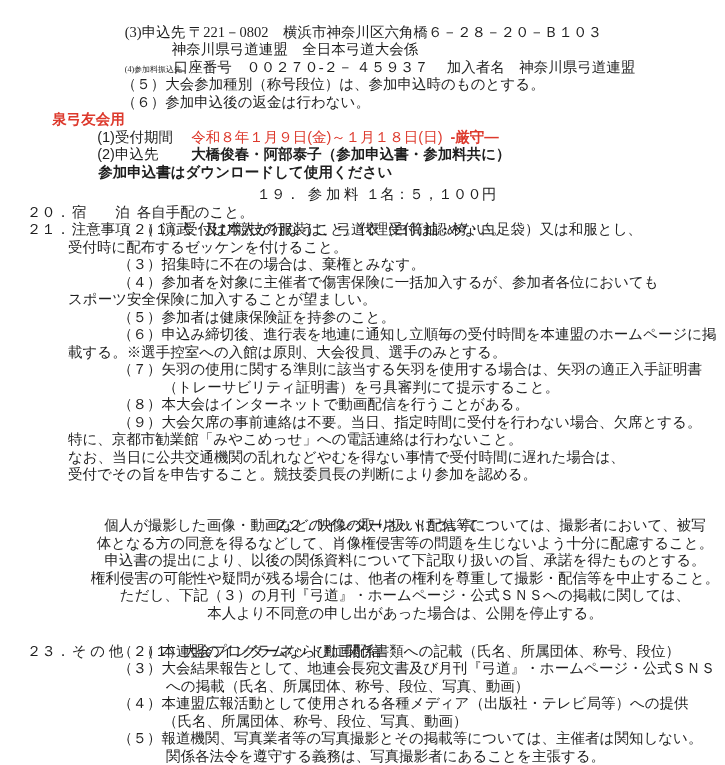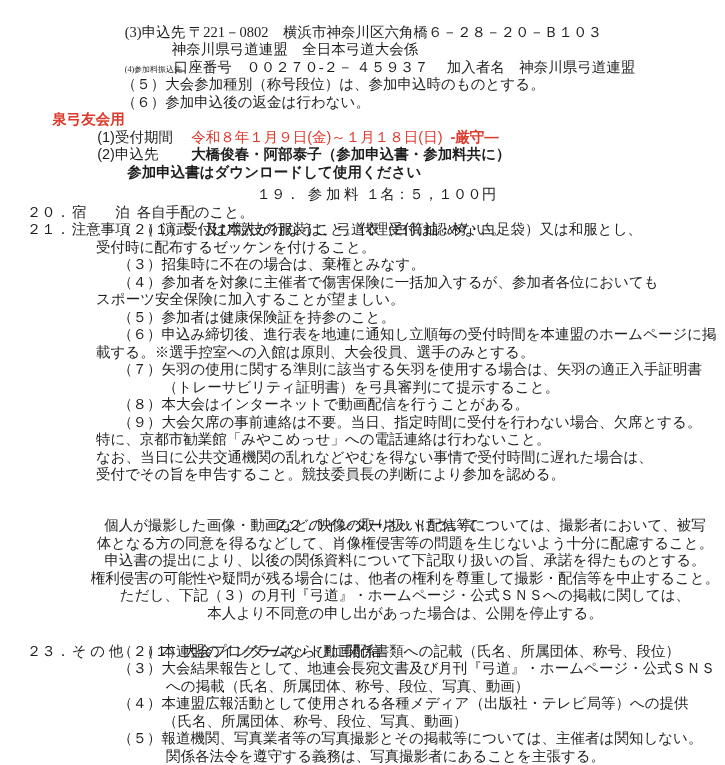--- a/index.html
+++ b/index.html
@@ -12,24 +12,24 @@
   .line{white-space:pre;height:17.5px;}
   
   .pl5{padding-left:5px}
   .pl48{padding-left:28px}
   .pl73{padding-left:73px}
   .pl85{padding-left:85px}
   .pl100{padding-left:100px}
   .pl103{padding-left:103px}
   .pl118{padding-left:118px}
   .pl150{padding-left:150px}
-  .pl158{padding-left:96px}
+  .pl158{padding-left:68px}
   .pl163{padding-left:163px}
   .pl166{padding-left:166px}
-  .pl167{padding-left:103px}
+  .pl167{padding-left:74px}
   
   .num{display:inline-block;width:45px;}
   .lab65{display:inline-block;width:65px;}
   .lab68{display:inline-block;width:68px;}
   .izlabel{display:inline-block;width:94px;}
   .small-marker{font-size:8px;display:inline-block;width:49px;letter-spacing:0;}
   
   .gothic{font-family:"Liberation Sans","DejaVu Sans",sans-serif;}
   .red{color:#dd392c;}
   .b{font-weight:bold;}

